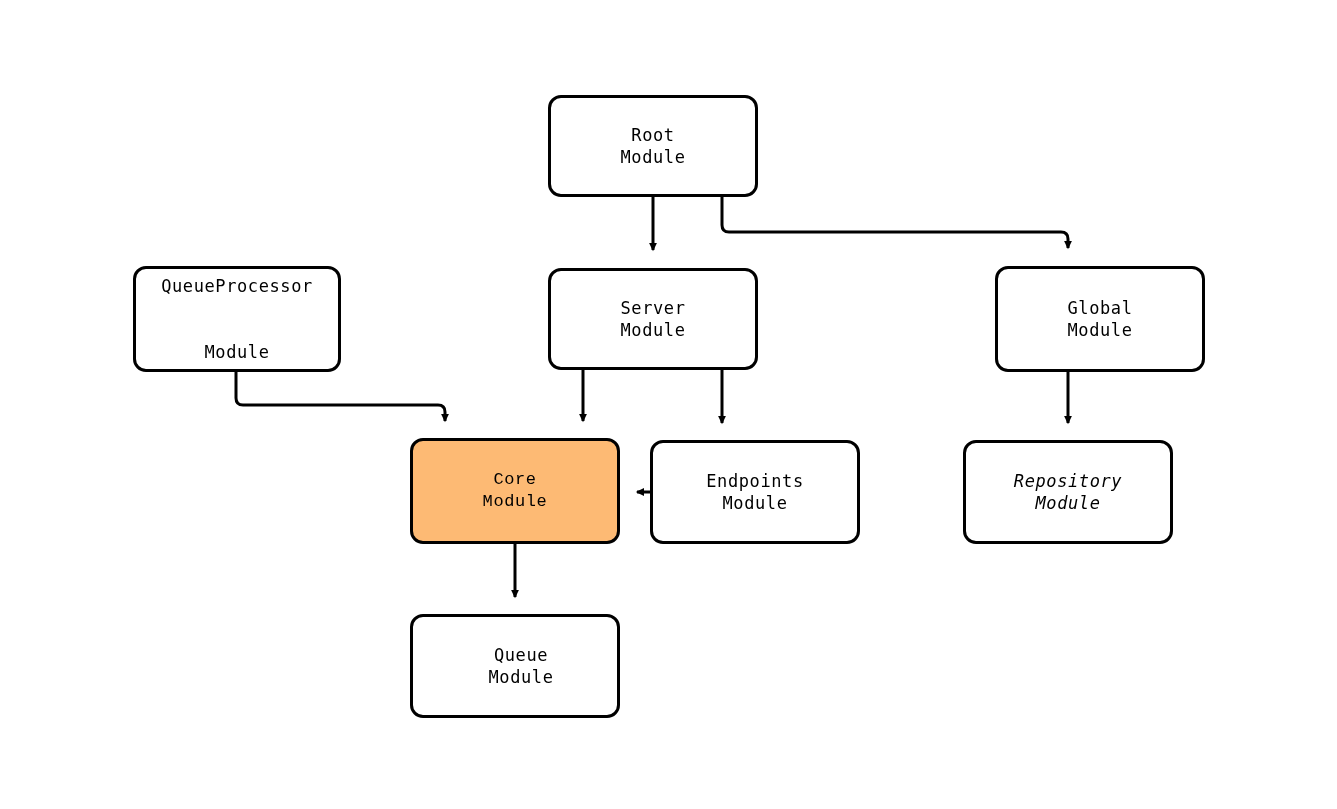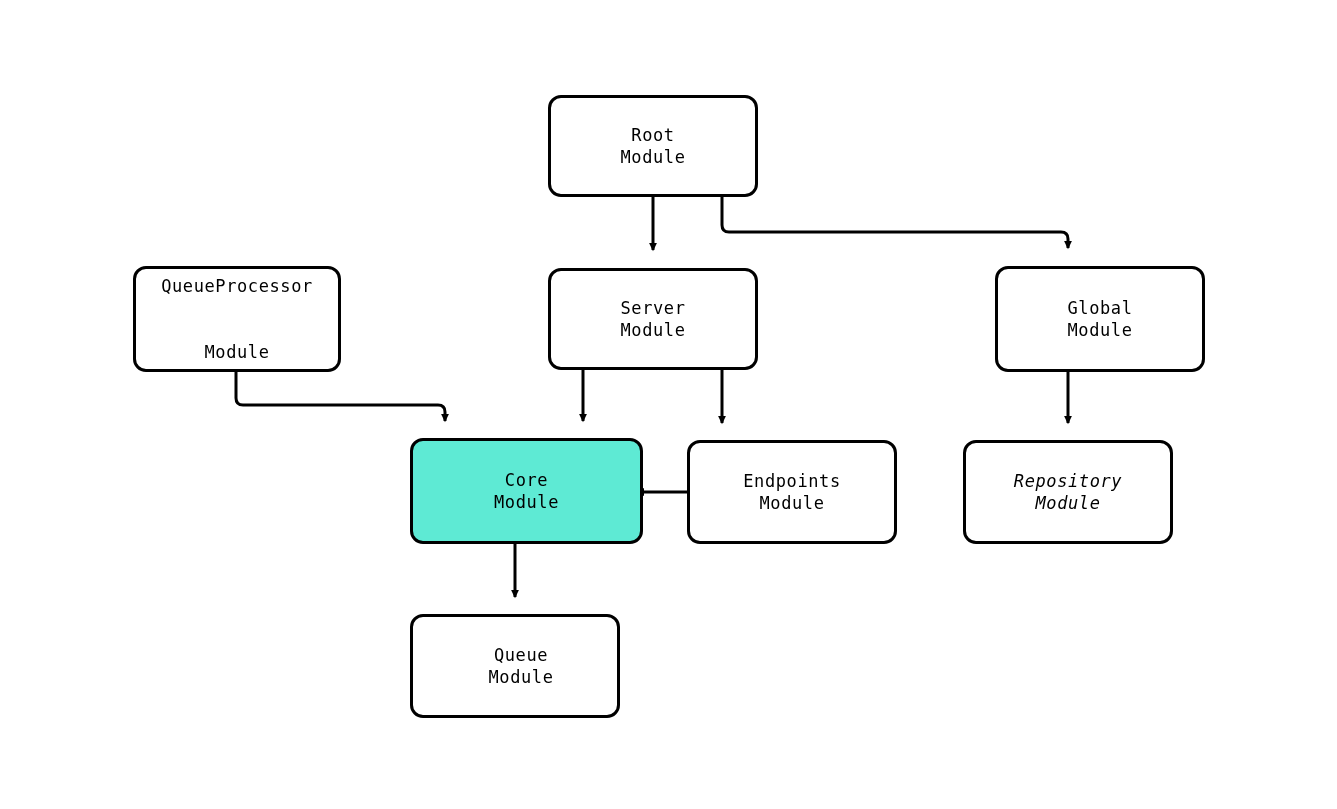--- a/index.html
+++ b/index.html
@@ -103,26 +103,26 @@
   <div class="node" style="left: 963px; top: 266px; width: 210px; height: 106px; background: rgb(255, 255, 255); border-color: rgb(0, 0, 0); margin-left: 32px;">
     <span class="line1">Global</span>
     <span class="line2">Module</span>
   </div>
 
   <div class="node" style="left: 133px; top: 266px; width: 208px; height: 106px; background: rgb(255, 255, 255); border-color: rgb(0, 0, 0); gap: 44px;">
     <span class="line1">QueueProcessor</span>
     <span class="line2">Module</span>
   </div>
 
-  <div class="node" style="left: 410px; top: 438px; width: 233px; height: 106px; background: #5eead4; border-color: rgb(0, 0, 0);">
+  <div class="node" style="left: 410px; top: 438px; width: 210px; height: 106px; background: #fdba74; border-color: rgb(0, 0, 0); font-family: Liberation Mono, monospace;">
     <span class="line1">Core</span>
     <span class="line2">Module</span>
   </div>
 
-  <div class="node" style="left: 687px; top: 440px; width: 210px; height: 104px; background: rgb(255, 255, 255); border-color: rgb(0, 0, 0);">
+  <div class="node" style="left: 650px; top: 440px; width: 210px; height: 104px; background: rgb(255, 255, 255); border-color: rgb(0, 0, 0);">
     <span class="line1">Endpoints</span>
     <span class="line2">Module</span>
   </div>
 
   <div class="node" style="left: 963px; top: 440px; width: 210px; height: 104px; background: rgb(255, 255, 255); border-color: rgb(0, 0, 0); font-style: italic;">
     <span class="line1">Repository</span>
     <span class="line2">Module</span>
   </div>
 
   <div class="node" style="left: 410px; top: 614px; width: 210px; height: 104px; background: rgb(255, 255, 255); border-color: rgb(0, 0, 0); padding-left: 12px;">

